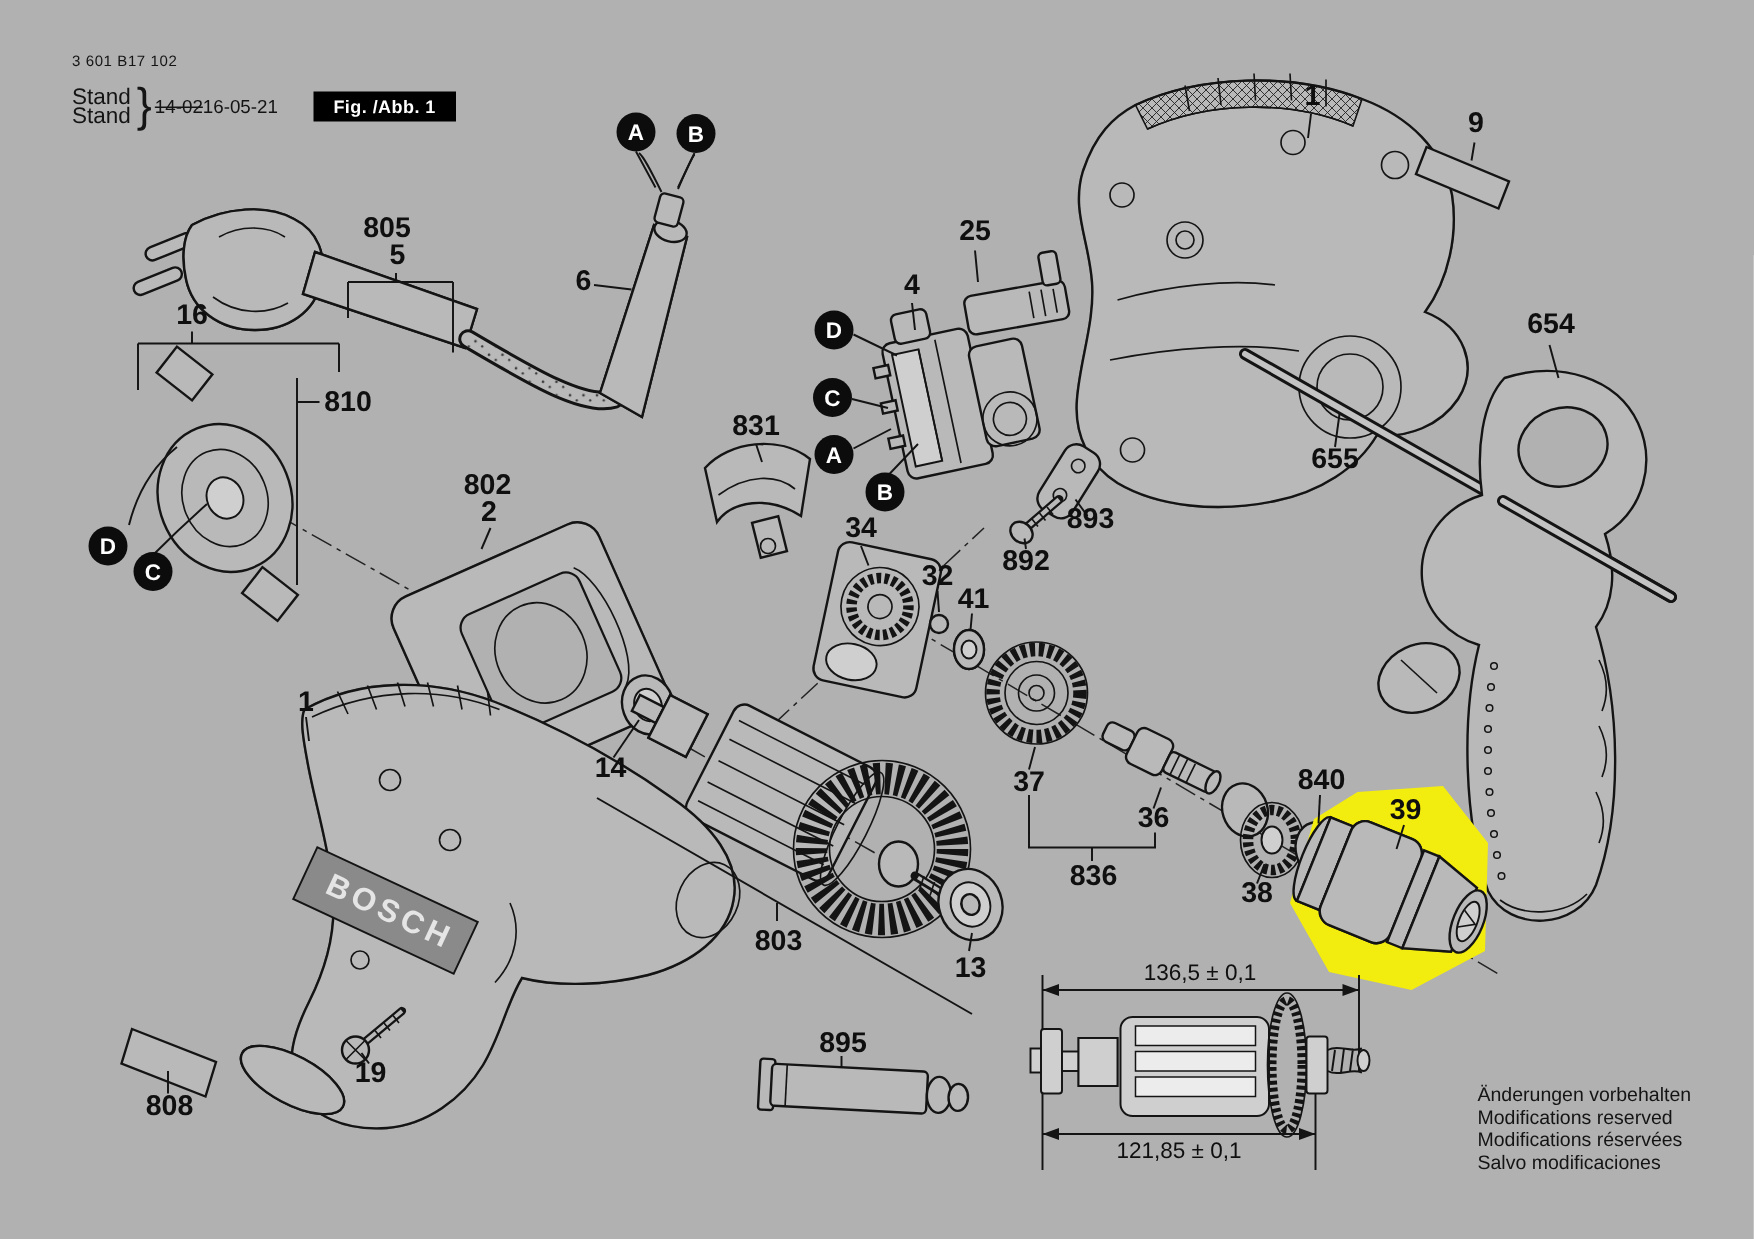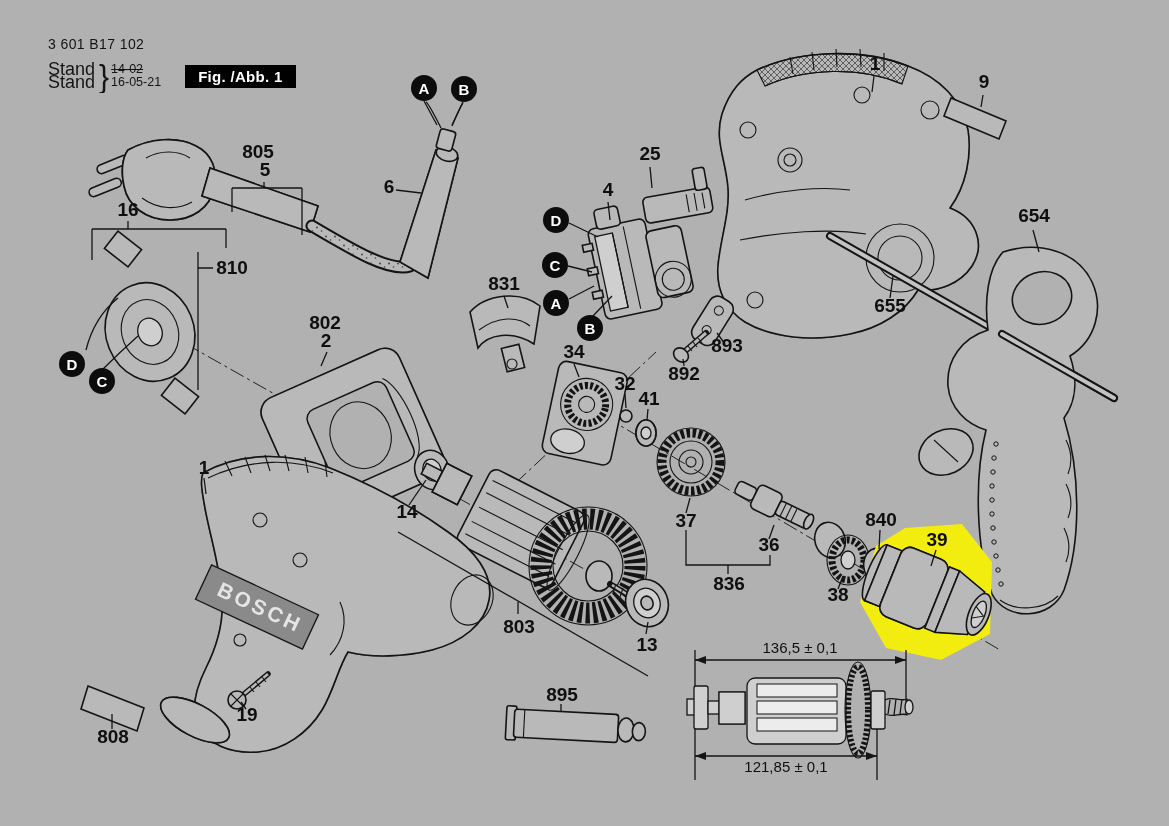--- a/index.html
+++ b/index.html
@@ -1,26 +1,26 @@
 <!DOCTYPE html>
 <html style="--bg: #b1b1b1; --ink: #141414; --highlight: #f3ec0f; --fig-bg: #000000; --fig-fg: #ffffff;"><head>
 <meta charset="utf-8">
 <style>
   body{margin:0}
   .stage{position:relative;width:1169px;height:826px;background:var(--bg,#b1b1b1);
          font-family:"Liberation Sans",sans-serif;color:#141414;overflow:hidden}
   .hdr{position:absolute;left:48px;top:36px}
-  .code{font-size:14px;letter-spacing:.4px}
+  .code{font-size:10px;letter-spacing:.4px}
   .issue{display:flex;align-items:center;margin-top:7px}
-  .si{display:flex;flex-direction:column;font-size:18px;line-height:13px}
+  .si{display:flex;flex-direction:column;font-size:15px;line-height:13px}
   .brace{font-size:30px;font-weight:300;margin:0 2px 0 4px;transform:scaleY(1.05)}
-  .dates{display:flex;flex-direction:column;font-size:12.5px;line-height:13px}
+  .dates{display:flex;flex-direction:row;font-size:12.5px;line-height:13px}
   .old{text-decoration:line-through}
   .figbox{background:var(--fig-bg,#000);color:var(--fig-fg,#fff);font-weight:bold;
-          font-size:15px;padding:3px 13px;margin-left:24px;letter-spacing:.3px}
+          font-size:12px;padding:3px 13px;margin-left:24px;letter-spacing:.3px}
   .footer{position:absolute;left:985px;top:722px;font-size:13px;line-height:15px}
   svg.diagram{position:absolute;left:0;top:0}
   svg text{font-family:"Liberation Sans",sans-serif}
   .lbl{font-size:19px;font-weight:bold;fill:#0f0f0f;text-anchor:middle}
   .dim{font-size:15px;fill:#0f0f0f;text-anchor:middle}
   .badge-c{fill:#0c0c0c}
   .badge-t{font-size:15px;font-weight:bold;fill:#fff;text-anchor:middle}
   .f{fill:#b9b9b9;stroke:#141414;stroke-width:1.6}
   .fw{fill:#cfcfcf;stroke:#141414;stroke-width:1.3}
   .sl{fill:#ececec;stroke:#141414;stroke-width:1}
@@ -438,14 +438,20 @@
       </div>
       <div class="brace">}</div>
       <div class="dates">
         <span class="old">14-02</span>
         <span>16-05-21</span>
       </div>
       <div class="figbox">Fig. /Abb. 1</div>
     </div>
   </div>
 
+  <div class="footer">
+    <div>Änderungen vorbehalten</div>
+    <div>Modifications reserved</div>
+    <div>Modifications réservées</div>
+    <div>Salvo modificaciones</div>
+  </div>
 
 </div>
 
 </body></html>

